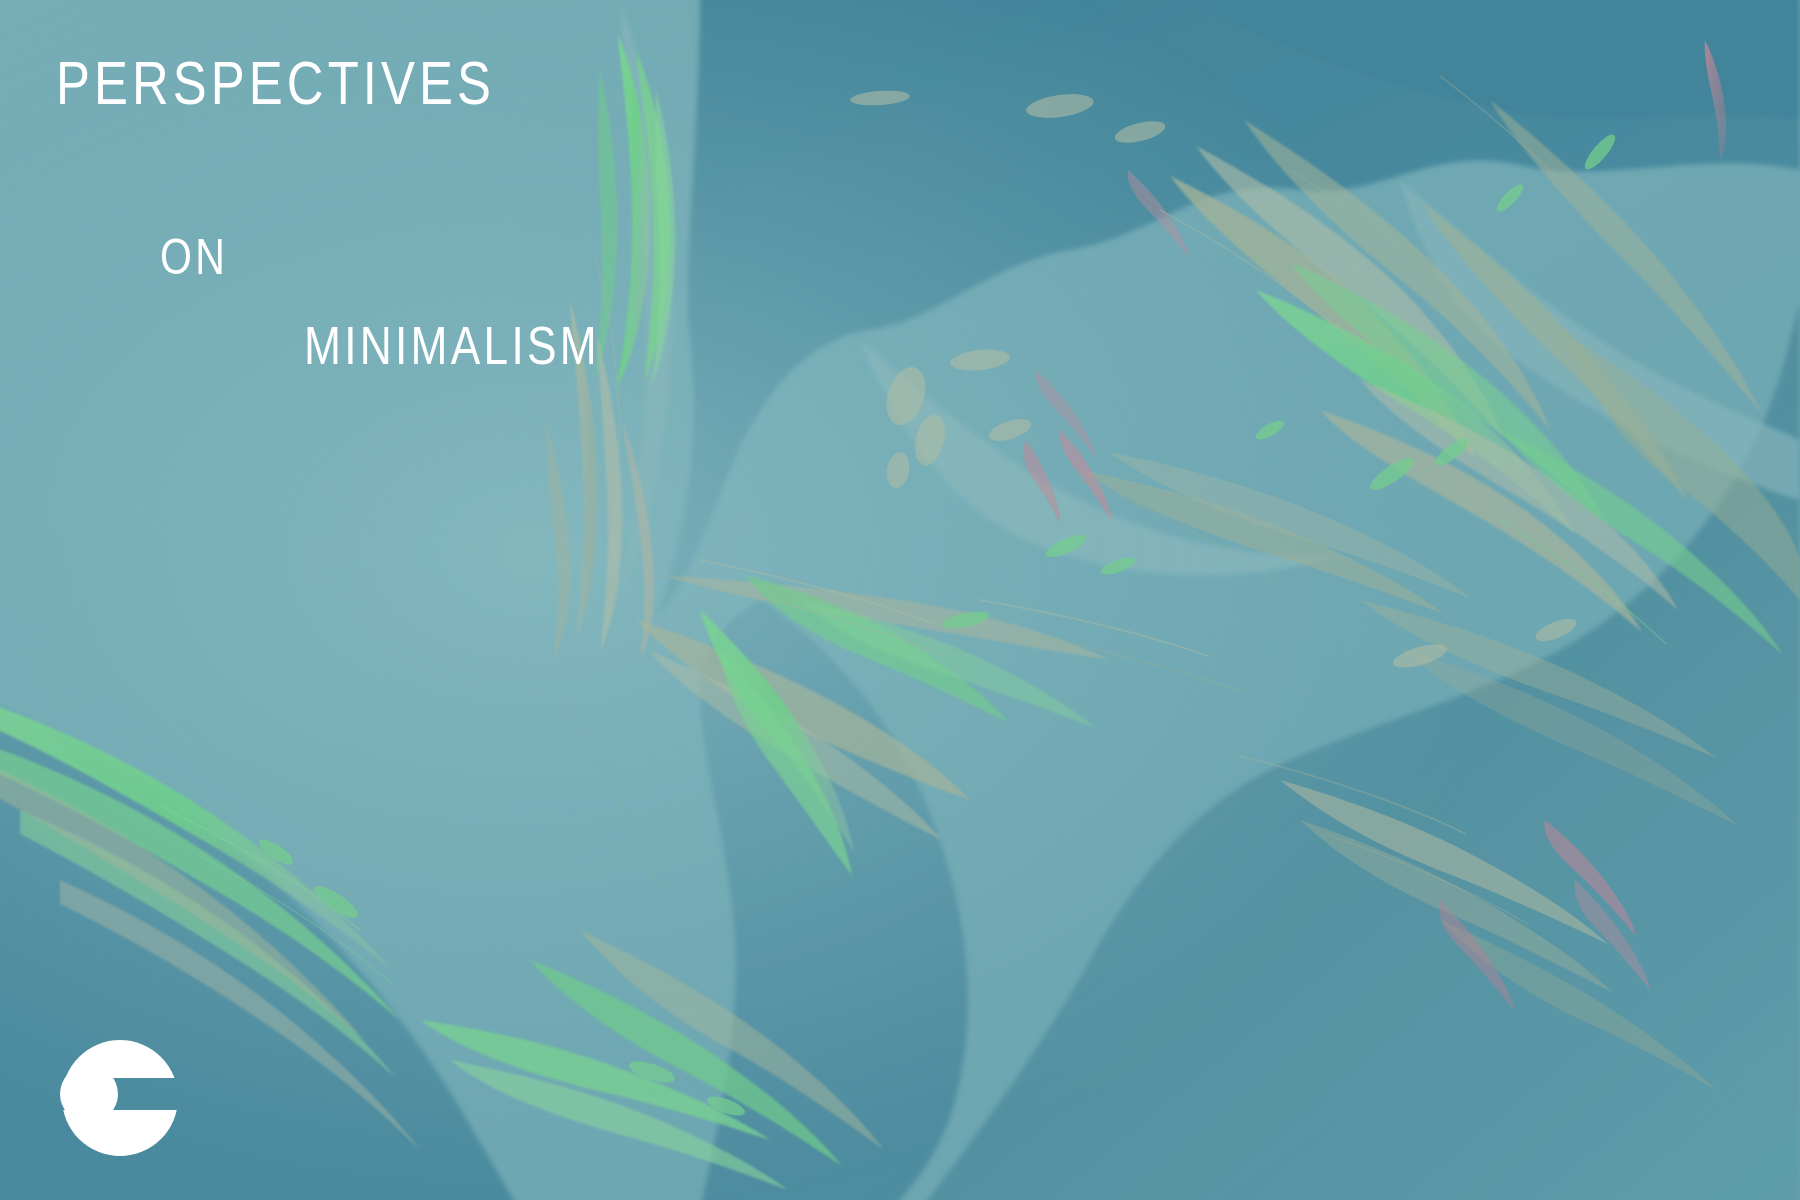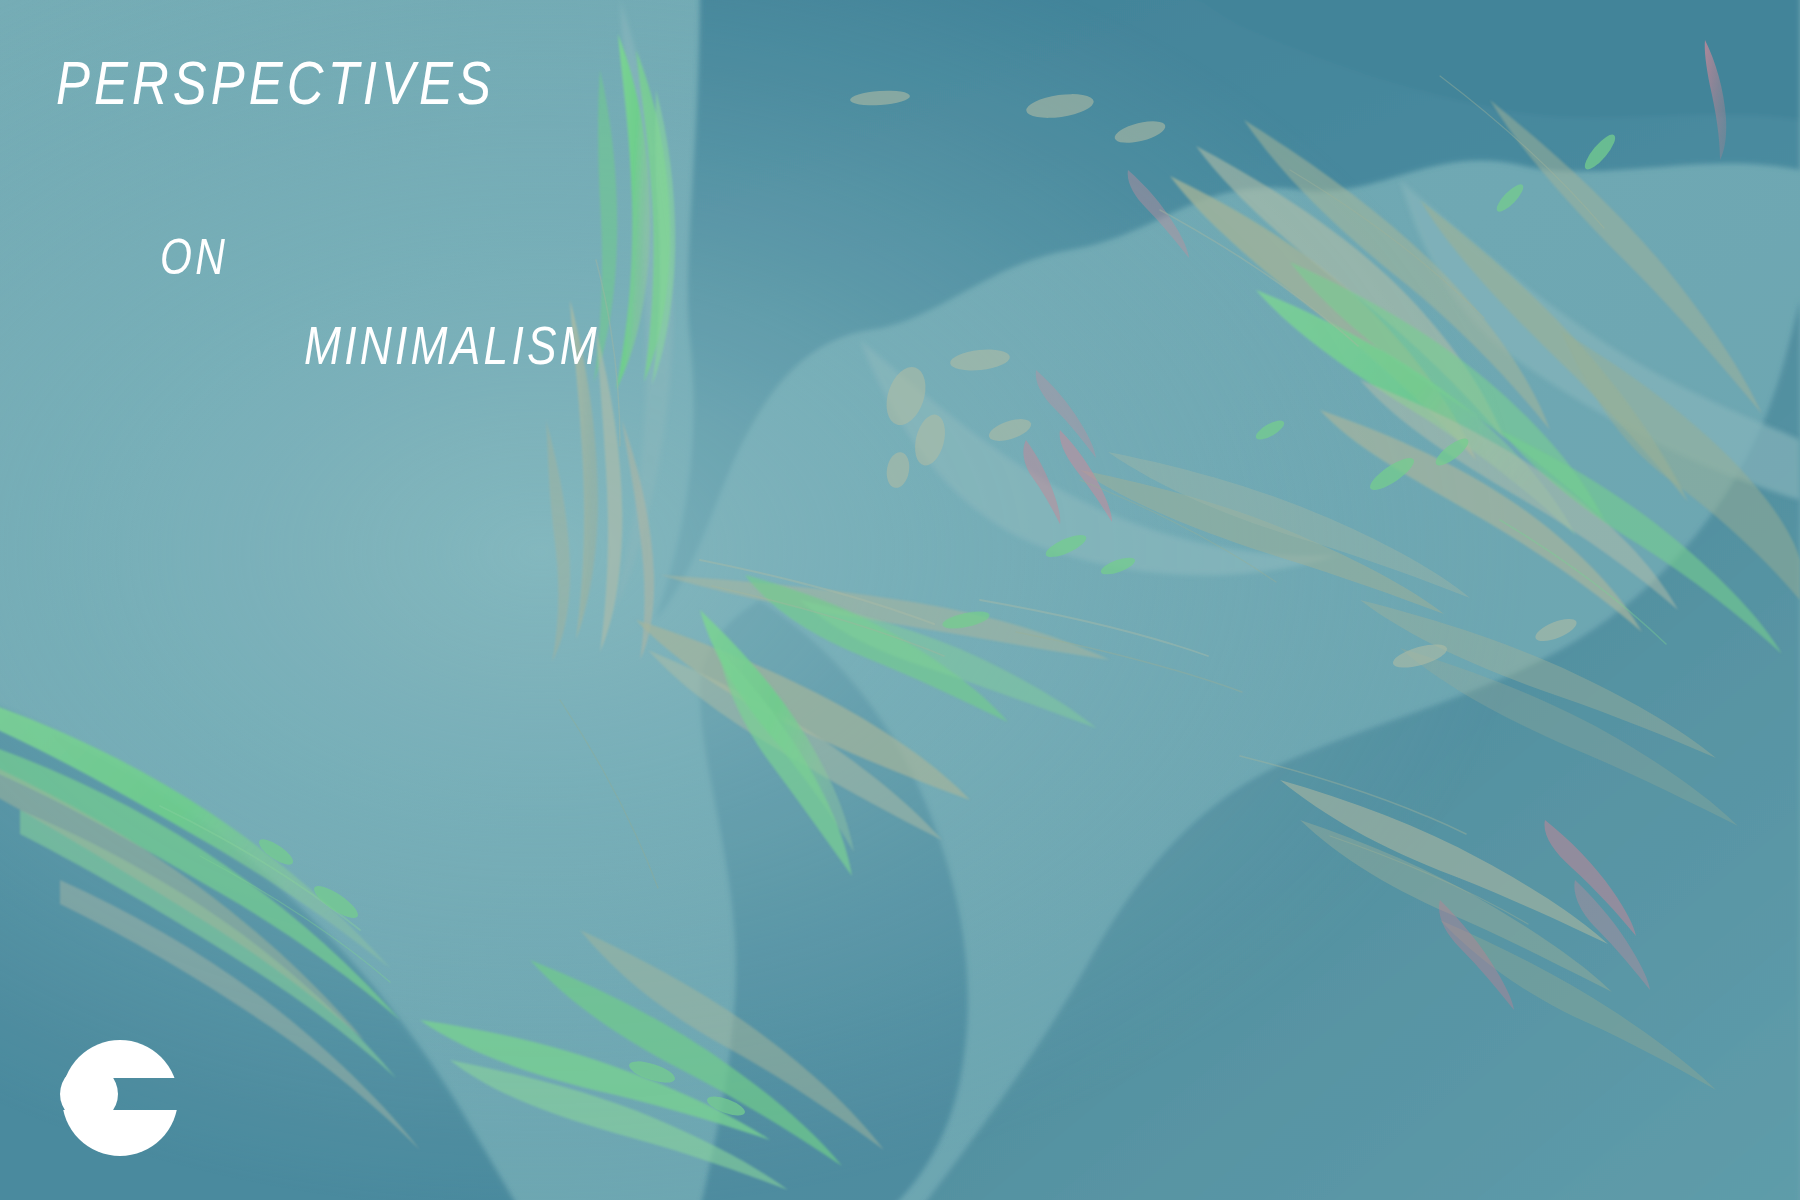--- a/index.html
+++ b/index.html
@@ -9,21 +9,20 @@
     font-family:"Liberation Sans", sans-serif;
     background:#71abb5;
     position:relative;
   }
 
   #stage {
     position:absolute; inset:0;
     width:1800px; height:1200px;
     overflow:hidden;
     background:#71abb5;
-    font-style:italic;
   }
 
   
   .art { position:absolute; inset:0; width:100%; height:100%; }
   .art svg { display:block; width:1800px; height:1200px; }
 
   
   .titleblock {
     position:absolute;
     left:0; top:0;

